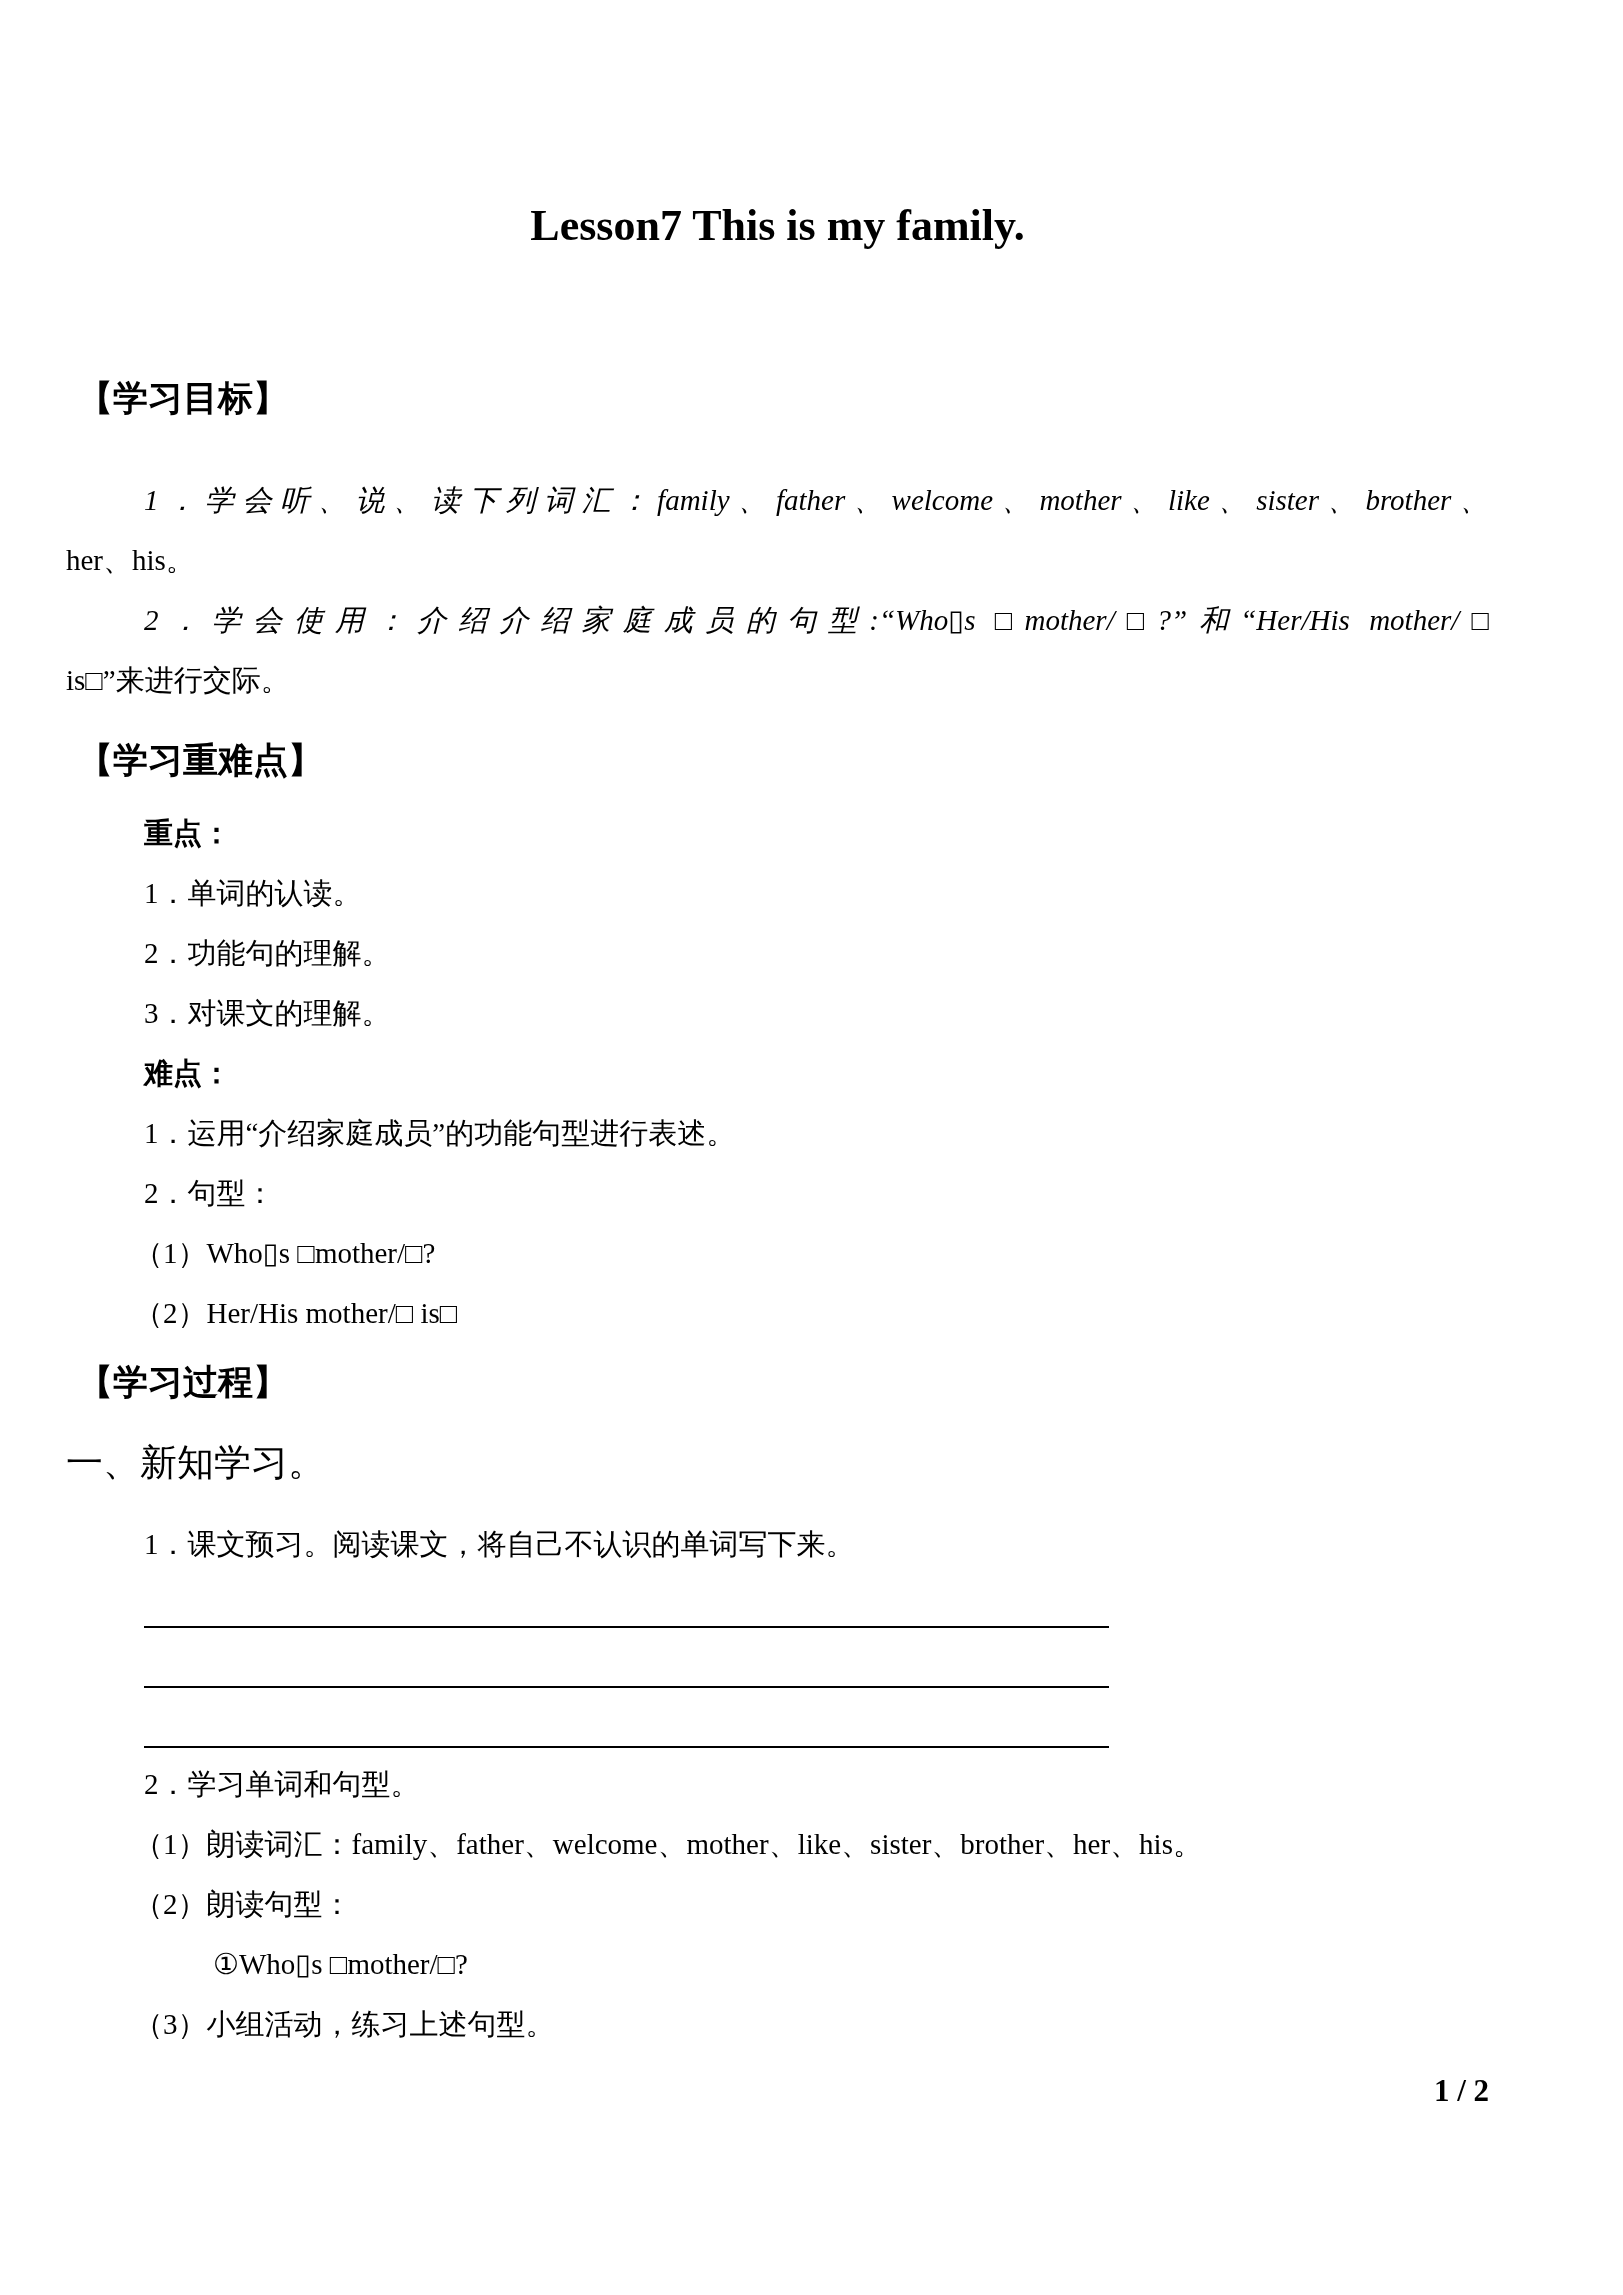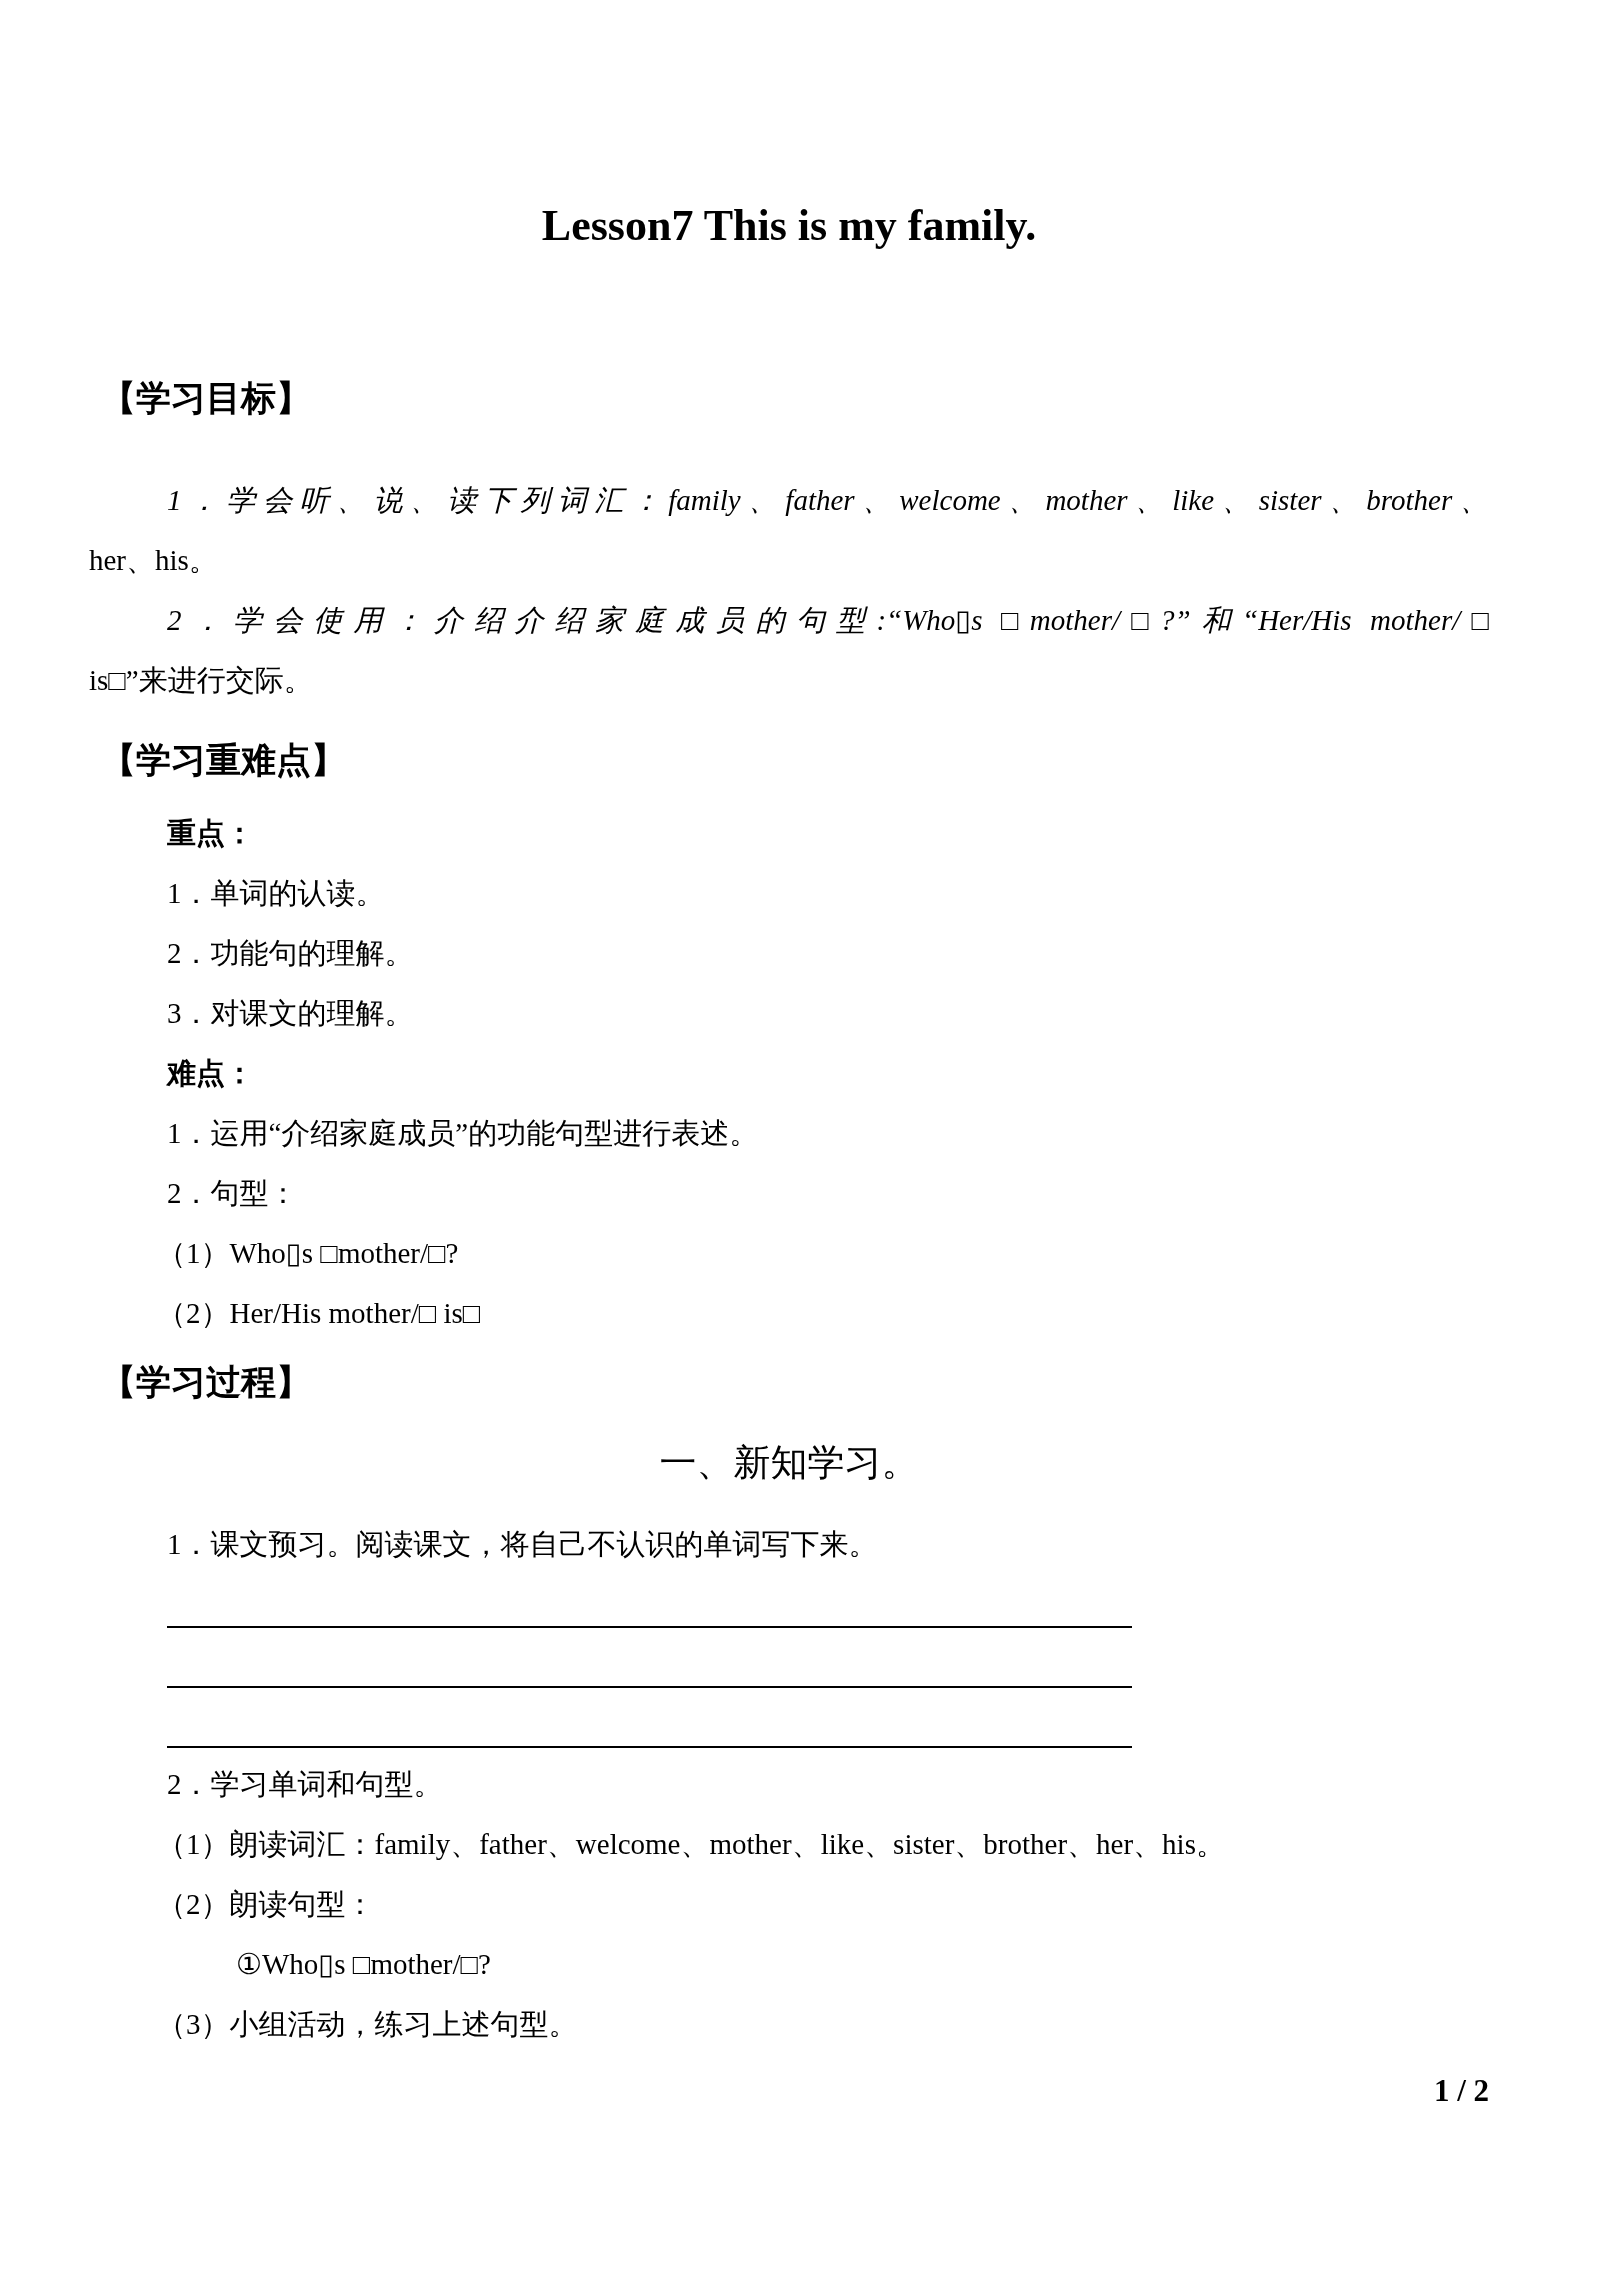--- a/index.html
+++ b/index.html
@@ -3,21 +3,21 @@
 <meta charset="utf-8">
 <style>
   html, body { margin: 0; padding: 0; background: #e8e8e8; }
   .page {
     position: relative;
     width: 1623px;
     height: 2295px;
     margin: 0 auto;
     background: #ffffff;
     box-sizing: border-box;
-    padding: 198px 134px 0 89px;
+    padding: 198px 134px 0 66px;
     font-family: "Liberation Serif", "DejaVu Serif", "DejaVu Sans", serif;
     color: #000000;
     overflow: hidden;
   }
   .title {
     margin: 0;
     font-size: 44px;
     line-height: 55px;
     font-weight: bold;
     text-align: center;
@@ -34,21 +34,20 @@
   .mt30  { margin-top: 20.5px; }
   .mt15  { margin-top: 10.2px; }
   .row {
     font-size: 29px;
     line-height: 60px;
     white-space: normal;
   }
   .part-title {
     font-size: 37px;
     line-height: 60px;
-    text-align: center;
   }
   .bold { font-weight: bold; }
   .indent { text-indent: 78px; font-style: italic; }
   .ind    { padding-left: 78px; }
   .paren  { padding-left: 68px; }
   .circ   { padding-left: 147px; }
   .just {
     text-align: justify;
     text-align-last: justify;
   }

